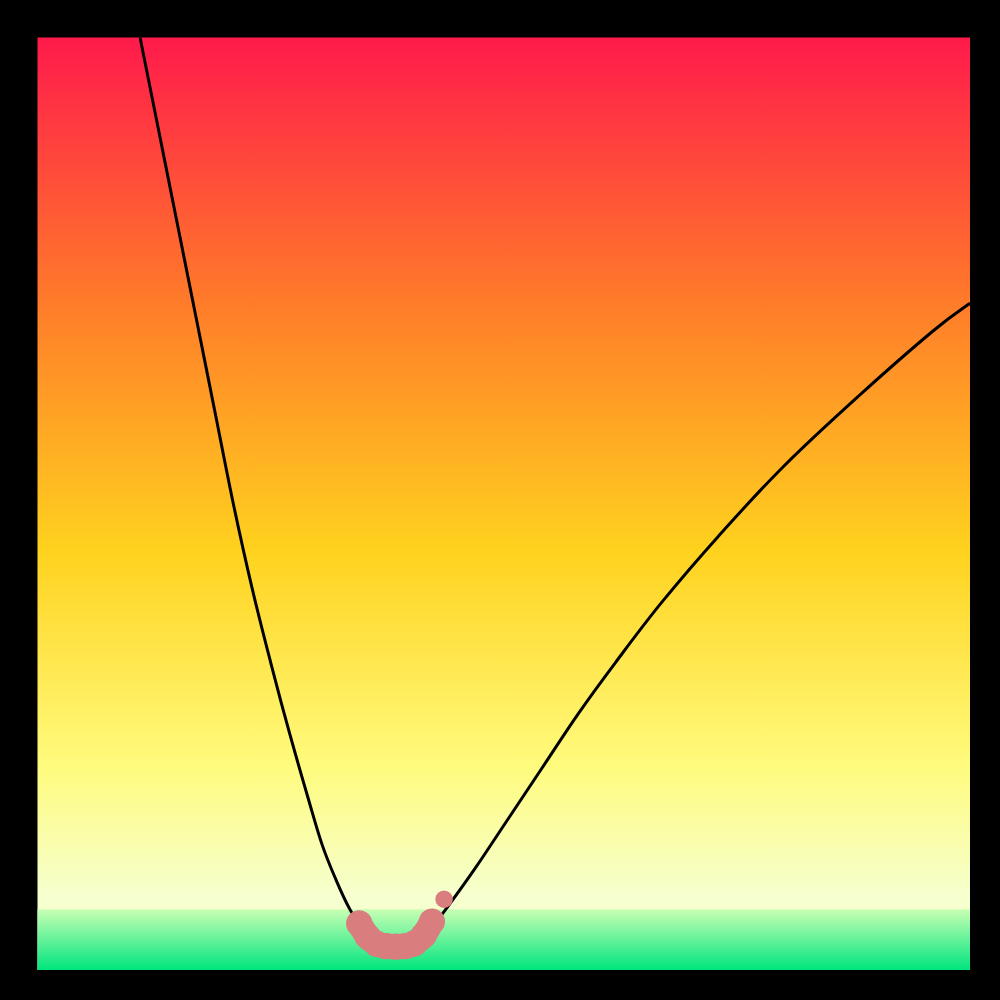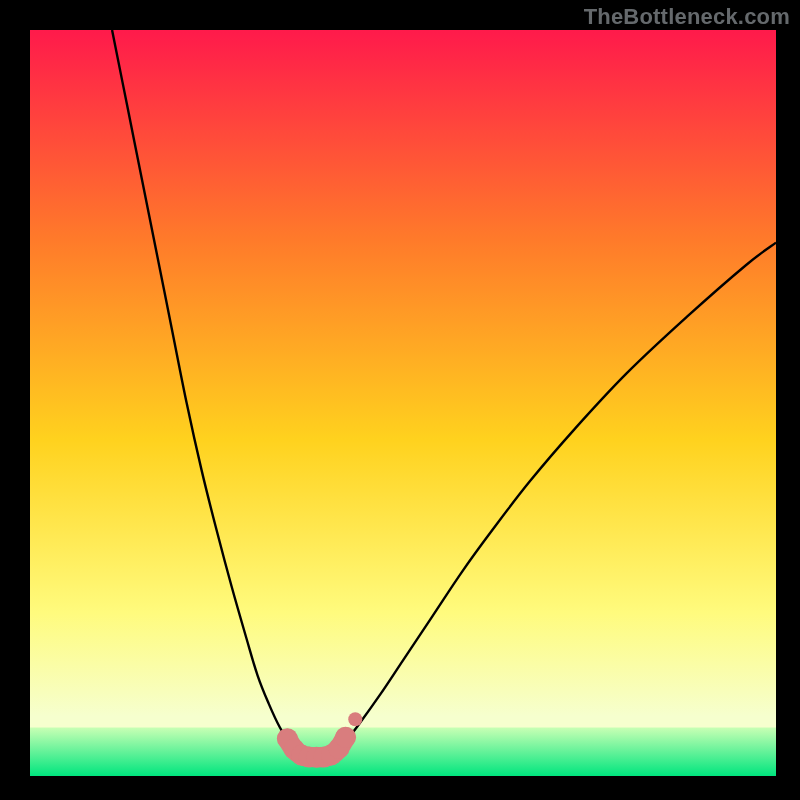--- a/index.html
+++ b/index.html
@@ -30,21 +30,20 @@
   svg {
     position: absolute;
     left: 0;
     top: 0;
   }
 </style>
 </head>
 <body>
 <div class="frame">
 
-<div class="watermark">TheBottleneck.com</div>
 
 <svg id="chart-svg" width="800" height="800" viewBox="0 0 800 800">
   <defs>
     <linearGradient id="heat" x1="0" y1="0" x2="0" y2="1">
       <stop id="g0" offset="0%" stop-color="#ff1a4b"></stop>
       <stop id="g1" offset="28%" stop-color="#ff7a2a"></stop>
       <stop id="g2" offset="55%" stop-color="#ffd21e"></stop>
       <stop id="g3" offset="78%" stop-color="#fffb7d"></stop>
       <stop id="g4" offset="92%" stop-color="#f6ffce"></stop>
     </linearGradient>

